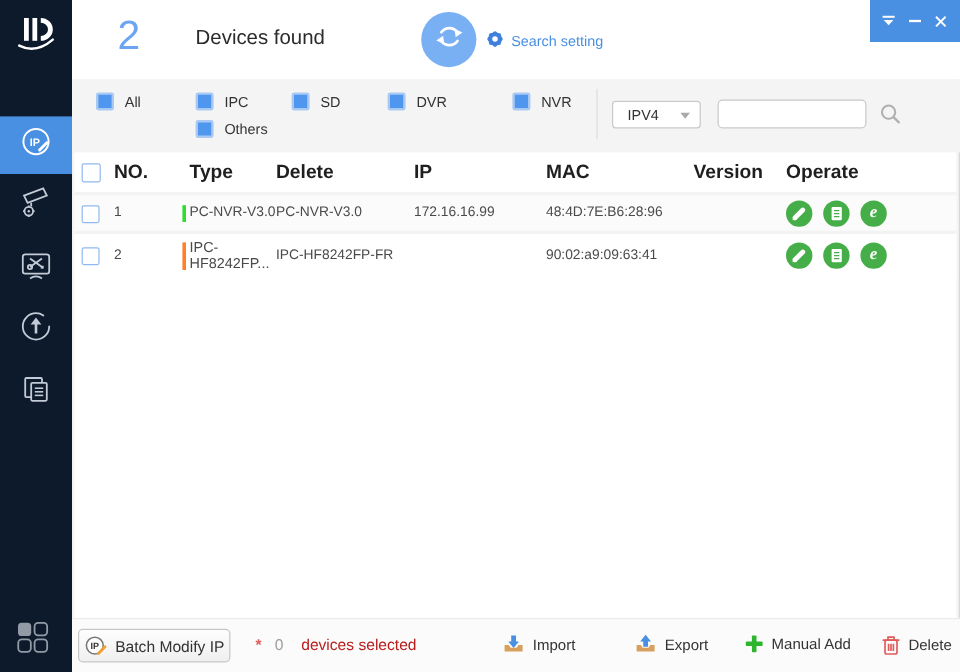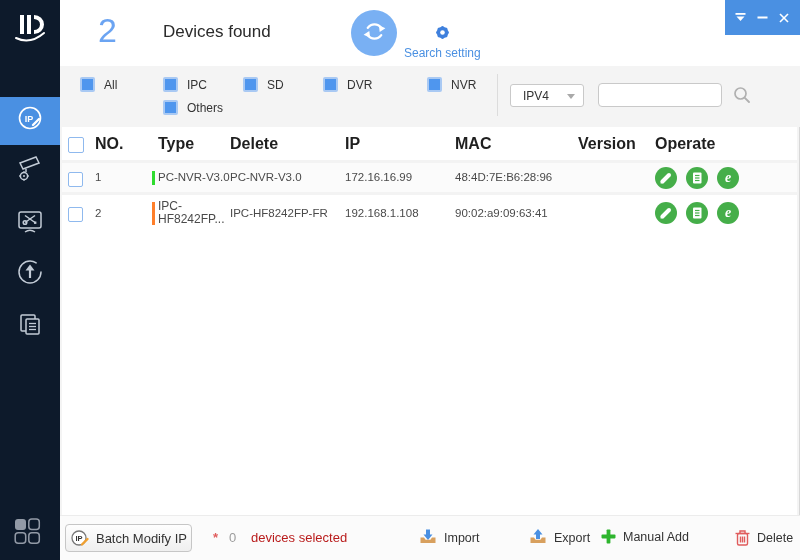--- a/index.html
+++ b/index.html
@@ -16,21 +16,21 @@
   .nav-cam { top:146px; } .nav-tools { top:200px; } .nav-up { top:250px; } .nav-docs { top:303px; }
   .clover { position:absolute; left:12px; top:516px; width:30px; height:30px; }
 
   
   .main { position:absolute; left:60px; top:0; width:740px; height:560px; }
   .header { position:absolute; left:0; top:0; width:740px; height:66px; background:#ffffff; }
   .count { position:absolute; left:38px; top:11px; font-size:34px; color:#6ba4f2; font-weight:400; }
   .title { position:absolute; left:103px; top:22px; font-size:17px; color:#2b2b2b; }
   .refresh-btn { position:absolute; left:291px; top:10px; width:46px; height:46px; border-radius:50%;
                  background:#79b0f3; display:flex; align-items:center; justify-content:center; cursor:pointer; }
-  .search-setting { position:absolute; left:344px; top:24px; display:flex; align-items:center; gap:5px; cursor:pointer;flex-direction:column; }
+  .search-setting { position:absolute; left:344px; top:24px; display:flex; align-items:flex-end; gap:5px; cursor:pointer; }
   .search-setting span { font-size:12px; color:#4a90e2; }
   .win-controls { position:absolute; right:0; top:0; width:75px; height:35px; background:#4a90e2;
                   display:flex; align-items:center; justify-content:space-evenly; }
   .win-btn { width:12px; height:12px; display:flex; align-items:center; justify-content:center; cursor:pointer; }
 
   
   .filterbar { position:absolute; left:0; top:66px; width:740px; height:61px; background:#f4f4f4; }
   .cb { display:inline-block; width:15px; height:15px; border-radius:2px; vertical-align:middle; cursor:pointer; }
   .cb.checked { background:#4f96ee; border:2px solid #a9c9f3; }
   .cb.un { background:#fff; border:1px solid #8fb9ee; }
@@ -75,21 +75,21 @@
   .footer { position:absolute; left:0; bottom:0; width:740px; height:45px; background:#fbfbfb; border-top:1px solid #ececec; }
   .batch-btn { position:absolute; left:5px; top:8px; width:127px; height:28px; border:1px solid #c6c6c6; border-radius:4px;
                background:linear-gradient(#fefefe,#efefef); display:flex; align-items:center; justify-content:center;
                gap:6px; cursor:pointer; }
   .batch-btn span { font-size:13px; color:#333; }
   .ast { position:absolute; left:153px; top:14px; color:#e05c5c; font-size:13px; font-weight:bold; }
   .selcount { position:absolute; left:169px; top:14px; color:#9c9c9c; font-size:13px; }
   .seltext { position:absolute; left:191px; top:14px; color:#b91c1c; font-size:13px; }
   .footact { position:absolute; top:12px; display:flex; align-items:center; gap:6px; cursor:pointer; }
   .footact span { font-size:12.5px; color:#333; }
-  .fa-import { left:358px; } .fa-export { left:468px; } .fa-add { left:540px;text-align:center; } .fa-del { left:674px; }
+  .fa-import { left:358px; } .fa-export { left:468px; } .fa-add { left:560px;text-align:center; } .fa-del { left:674px; }
 </style>
 </head>
 <body>
 
 <div id="app">
 
   <div class="sidebar">
     <div class="logo">
       <svg width="38" height="42" viewBox="0 0 38 42">
         <rect x="9" y="7" width="4" height="19" fill="#fff"></rect>
@@ -310,21 +310,20 @@
 
       <div class="trow drow2">
         <span class="cbwrap36 c-cb"><span class="cb un"></span></span>
         <span class="ccell vcent36 c-no">2</span>
         <span class="statusbar sb2 c-bar" style="background: rgb(255, 127, 42);"></span>
         <span class="ccell c-type type2line">
           <span style="display:block;">IPC-</span>
           <span style="display:block;">HF8242FP...</span>
         </span>
         <span class="ccell vcent36 c-model">IPC-HF8242FP-FR</span>
-        <span class="ccell vcent36 c-ip">192.168.1.108</span>
         <span class="ccell vcent36 c-mac">90:02:a9:09:63:41</span>
         <span class="ccell vcent36 c-ver"></span>
         <span class="ops ops36 c-op">
           <span class="op">
             <svg width="22" height="22" viewBox="0 0 22 22">
               <line x1="7.5" y1="14.5" x2="14" y2="8" stroke="#fff" stroke-width="4" stroke-linecap="round"></line>
               <polygon points="5.5,16.5 9.2,16 6,12.8" fill="#fff"></polygon>
             </svg>
           </span>
           <span class="op">

